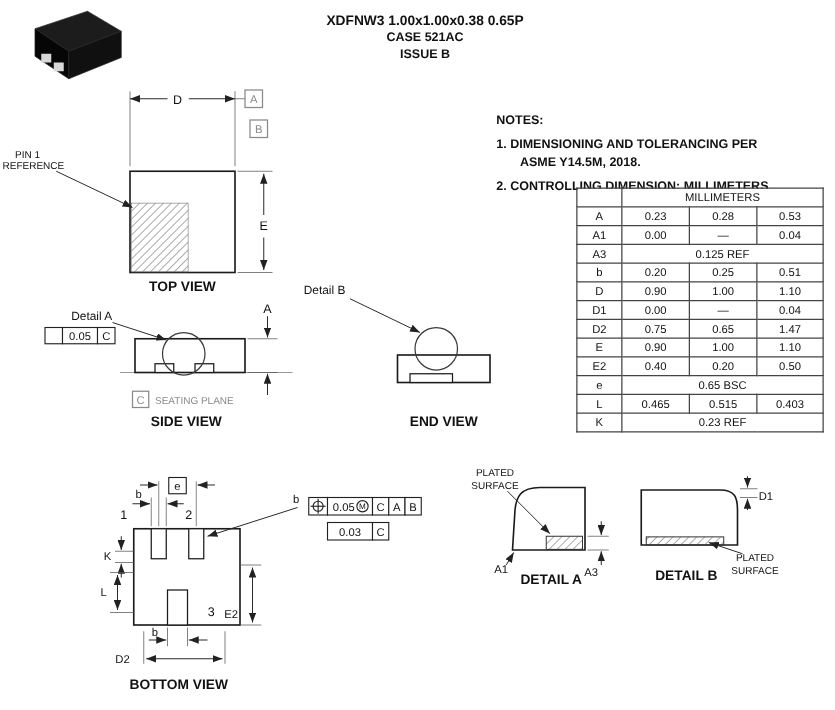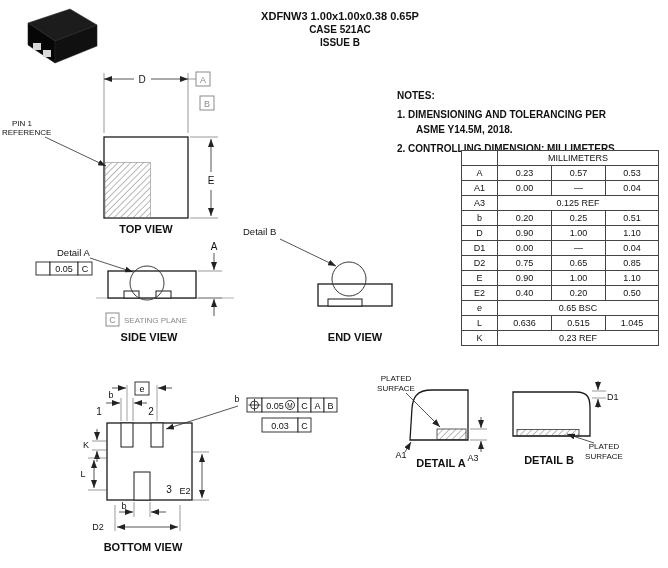--- a/index.html
+++ b/index.html
@@ -243,21 +243,21 @@
           <col style="width:53px">
         </colgroup>
     <tbody>
           <tr>
       <td></td>
       <td colspan="3">MILLIMETERS</td>
     </tr>
     <tr>
       <td>A</td>
       <td>0.23</td>
-      <td>0.57</td>
+      <td>0.28</td>
       <td>0.53</td>
     </tr>
     <tr>
       <td>A1</td>
       <td>0.00</td>
       <td>—</td>
       <td>0.04</td>
     </tr>
     <tr>
       <td>A3</td>
@@ -278,43 +278,43 @@
     <tr>
       <td>D1</td>
       <td>0.00</td>
       <td>—</td>
       <td>0.04</td>
     </tr>
     <tr>
       <td>D2</td>
       <td>0.75</td>
       <td>0.65</td>
-      <td>0.85</td>
+      <td>1.47</td>
     </tr>
     <tr>
       <td>E</td>
       <td>0.90</td>
       <td>1.00</td>
       <td>1.10</td>
     </tr>
     <tr>
       <td>E2</td>
       <td>0.40</td>
       <td>0.20</td>
       <td>0.50</td>
     </tr>
     <tr>
       <td>e</td>
       <td colspan="3">0.65 BSC</td>
     </tr>
     <tr>
       <td>L</td>
-      <td>0.636</td>
+      <td>0.465</td>
       <td>0.515</td>
-      <td>1.045</td>
+      <td>0.403</td>
     </tr>
     <tr>
       <td>K</td>
       <td colspan="3">0.23 REF</td>
     </tr>
   </tbody>
       </table>
 </div>
 
 </div>

